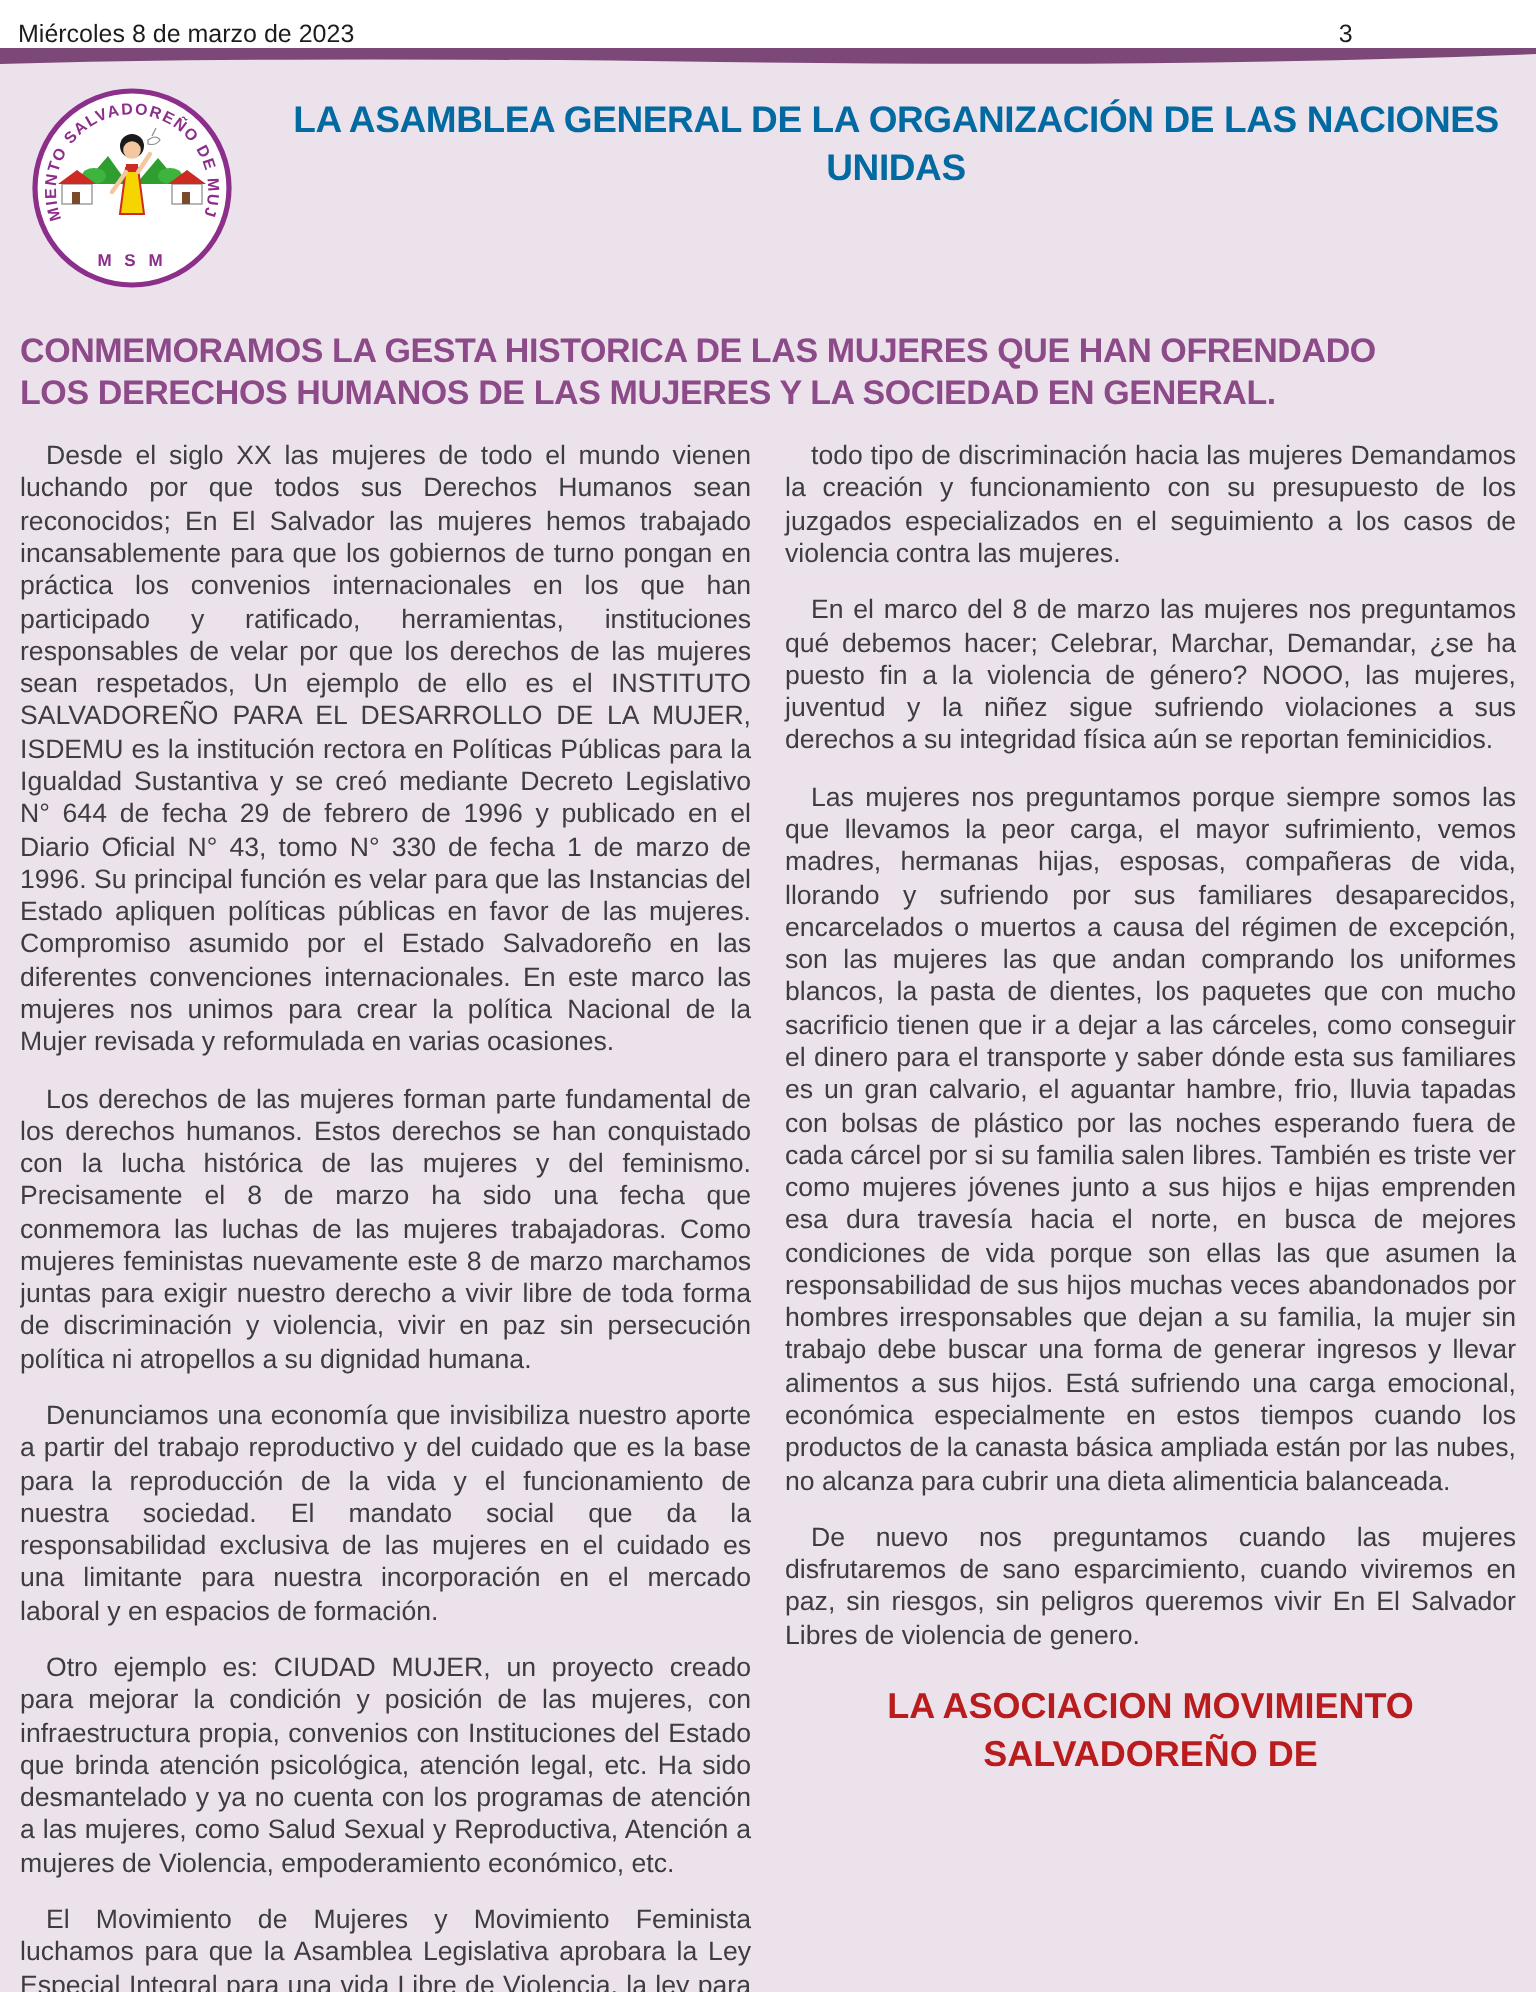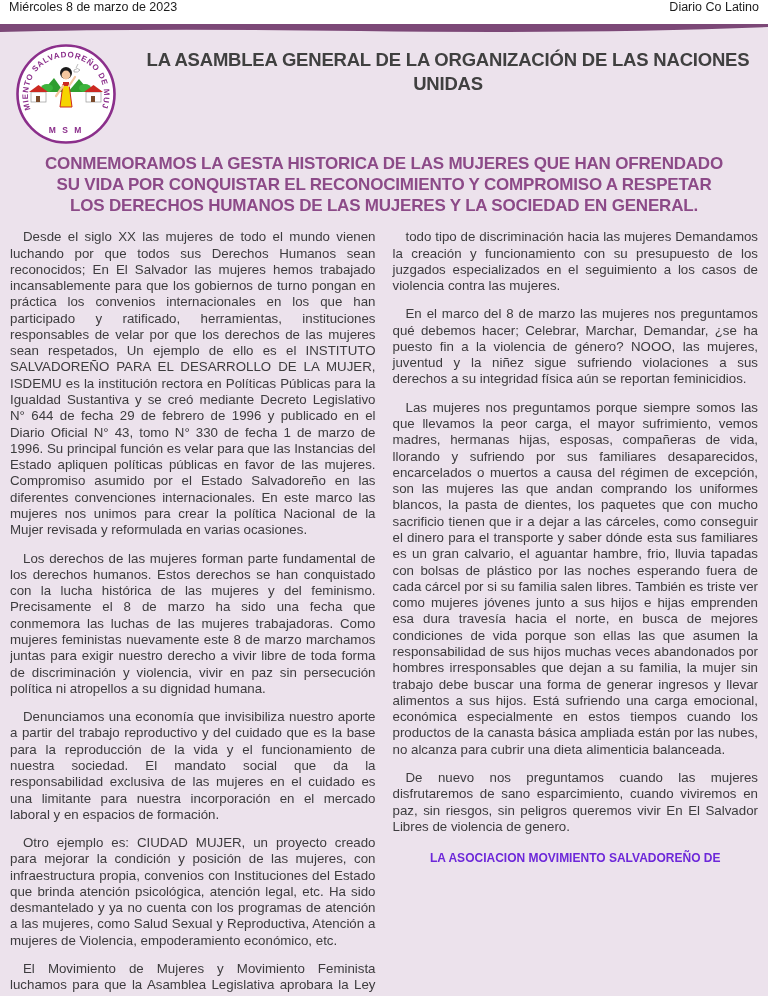--- a/index.html
+++ b/index.html
@@ -5,55 +5,55 @@
   * { margin:0; padding:0; box-sizing:border-box; }
   html,body { width:768px; height:996px; }
   body {
     font-family:"Liberation Sans", sans-serif;
     background:#ffffff;
     display:flex; flex-direction:column;
     overflow:hidden;
   }
   .masthead {
     height:24px; background:#ffffff;
-    display:flex; justify-content:space-between; align-items:flex-start;
+    display:flex; justify-content:space-between; align-items:flex-end;
     padding:0 9px; font-size:12.5px; color:#1c1c1c;
   }
   .masthead .right { display:flex; gap:10px;flex-direction:column; }
   .topbar { height:19px; background:#7c4877; }
   .topcurve { display:block; width:768px; height:10px; }
   .main {
     flex:1; background:#ece2ec;
     display:flex; flex-direction:column;
     padding:0 10px;
   }
   .brand-row { display:flex; align-items:flex-start; margin-top:8px; }
   .logo-wrap { width:128px; flex:0 0 128px; }
   .logo-svg { width:100px; height:100px; display:block; margin:2px 0 0 6px; }
   .headline {
     flex:1; text-align:center; padding:6px 4px 0 4px;
     font-weight:bold; font-size:18.5px; line-height:1.3;
-    color:#404040; letter-spacing:-0.2px;
+    color:#0369a1; letter-spacing:-0.2px;
   }
   .subheadline {
-    text-align:center; margin-top:9px;
+    margin-top:21px;
     font-weight:bold; font-size:17px; line-height:1.24;
     color:#8c4a88; letter-spacing:-0.2px;
   }
   .columns {
     flex:1; display:flex; gap:17px; margin-top:13px;
     font-size:13.3px; line-height:1.225; color:#3d3c3e;
     text-align:justify; overflow:hidden;
   }
   .col { flex:1; }
   .col p { margin:0 0 12px 0; text-indent:13px; }
   .closing {
     margin-top:16px; text-align:center;
-    font-weight:bold; font-size:12px; line-height:1.32;
-    color:#6d28d9; text-indent:0;
+    font-weight:bold; font-size:18px; line-height:1.32;
+    color:#b91c1c; text-indent:0;
   }
 </style>
 </head>
 <body>
 
 <header class="masthead">
   <span>Miércoles 8 de marzo de 2023</span>
   <span class="right">
     <span>Diario Co Latino</span>
     <span>3</span>
@@ -101,21 +101,20 @@
         <text x="50" y="89" text-anchor="middle" font-size="8.5" font-weight="bold" fill="#8b2f8b" letter-spacing="2" font-family="Liberation Sans, sans-serif">M S M</text>
       </svg>
     </div>
     <div class="headline">
       <div>LA ASAMBLEA GENERAL DE LA ORGANIZACIÓN DE LAS NACIONES UNIDAS</div>
     </div>
   </div>
 
   <div class="subheadline">
     <div>CONMEMORAMOS LA GESTA HISTORICA DE LAS MUJERES QUE HAN OFRENDADO</div>
-    <div>SU VIDA   POR CONQUISTAR EL RECONOCIMIENTO Y COMPROMISO A RESPETAR</div>
     <div>LOS DERECHOS HUMANOS DE LAS MUJERES Y LA SOCIEDAD EN GENERAL.</div>
   </div>
 
   <div class="columns">
     <div class="col">
       <p>Desde el siglo XX las mujeres de todo el mundo  vienen luchando por que todos sus Derechos Humanos sean reconocidos; En El Salvador las mujeres hemos trabajado incansablemente para que los gobiernos de turno pongan en práctica los convenios internacionales en los que han participado y ratificado, herramientas, instituciones responsables de velar por que  los  derechos de las mujeres sean respetados, Un ejemplo de ello es el INSTITUTO SALVADOREÑO PARA EL DESARROLLO DE LA MUJER, ISDEMU es la institución rectora en Políticas Públicas para la Igualdad Sustantiva y se creó mediante Decreto Legislativo N° 644 de fecha 29 de febrero de 1996 y publicado en el Diario Oficial N° 43, tomo N° 330 de fecha 1 de marzo de 1996. Su principal función es velar para que las Instancias del Estado  apliquen políticas públicas en favor de las mujeres. Compromiso asumido por el Estado Salvadoreño en las diferentes convenciones internacionales. En este marco las mujeres nos unimos para crear la política Nacional de la Mujer revisada y reformulada en varias ocasiones.</p>
       <p>Los derechos de las mujeres forman parte fundamental de los derechos humanos. Estos derechos se han conquistado con la lucha histórica de las mujeres y del feminismo. Precisamente el 8 de marzo ha sido una fecha que conmemora las luchas de las mujeres trabajadoras. Como mujeres feministas nuevamente este 8 de marzo marchamos juntas para exigir nuestro derecho a vivir libre de toda forma de discriminación y violencia, vivir en paz sin persecución política ni atropellos a su dignidad humana.</p>
       <p>Denunciamos una economía que invisibiliza nuestro aporte a partir del trabajo reproductivo y del cuidado que es la base para la reproducción de la vida y el funcionamiento de nuestra sociedad. El mandato social que da la responsabilidad exclusiva de las mujeres en el cuidado es una limitante para nuestra incorporación en el mercado laboral y en espacios de formación.</p>
       <p>Otro ejemplo es: CIUDAD MUJER, un proyecto creado para mejorar la condición y posición de las mujeres, con infraestructura propia, convenios con Instituciones del Estado que brinda atención psicológica, atención legal, etc. Ha sido desmantelado y ya no cuenta con los programas de atención a las mujeres, como Salud Sexual y Reproductiva, Atención a mujeres de Violencia, empoderamiento económico, etc.</p>
       <p>El Movimiento de Mujeres y Movimiento Feminista luchamos para que  la Asamblea Legislativa aprobara la Ley Especial Integral para una vida Libre de Violencia, la ley  para erradicar</p>

